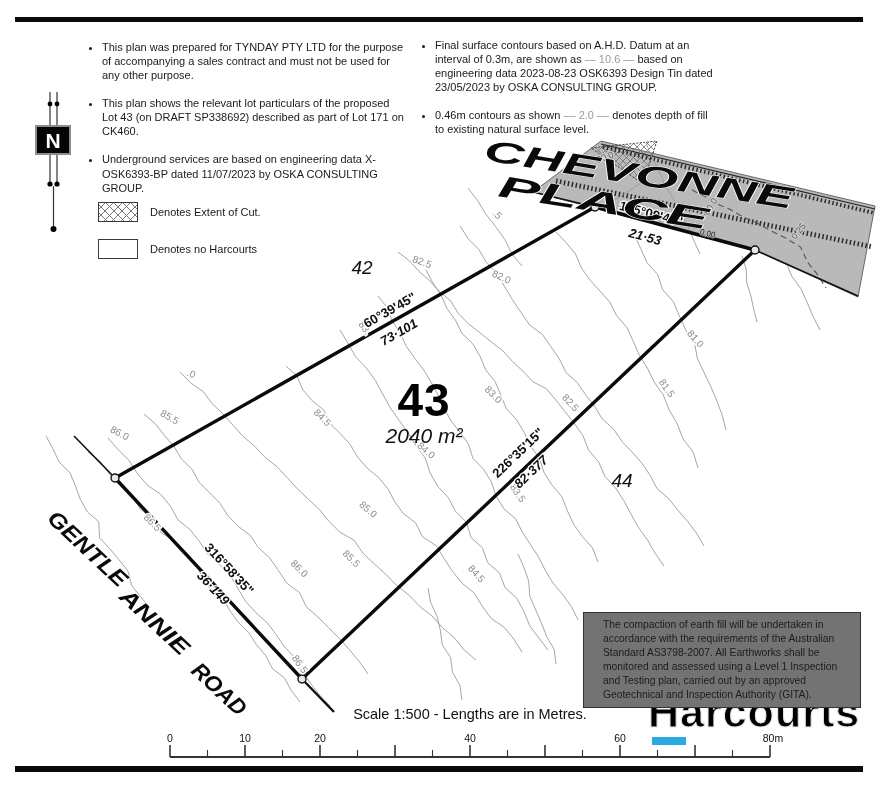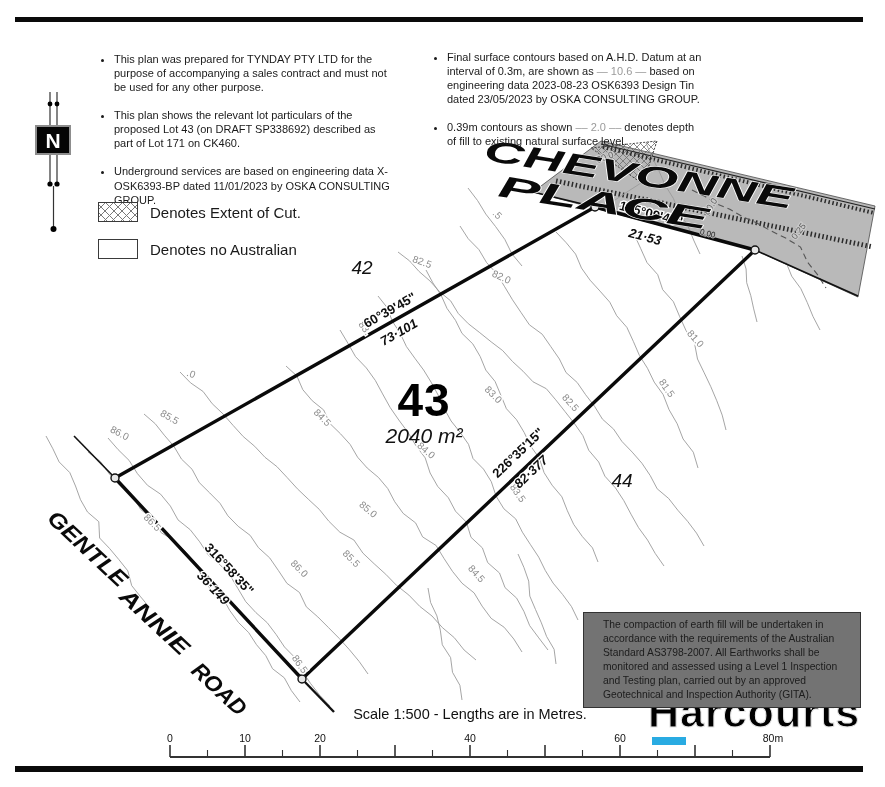--- a/index.html
+++ b/index.html
@@ -2,35 +2,35 @@
 <html><head>
 <meta charset="utf-8">
 <style>
   html,body{margin:0;padding:0;}
   body{width:885px;height:787px;position:relative;background:#fff;overflow:hidden;
        font-family:"Liberation Sans", sans-serif;color:#111;}
   .bar{position:absolute;left:15px;width:848px;background:#0a0a0a;z-index:3;}
   #top-bar{top:17px;height:5px;}
   #bottom-bar{top:766px;height:6px;}
   .notes{position:absolute;z-index:3;font-size:11px;line-height:1.28;color:#1a1a1a;}
-  .notes ul{margin:12px;padding-left:17px;}
+  .notes ul{margin:0;padding-left:17px;}
   .notes li{margin-bottom:14px;}
   #notes-left{left:85px;top:40px;width:322px;}
   #notes-right{left:418px;top:38px;width:300px;}
   .sample{color:#9a9a9a;white-space:nowrap;}
   .sample.it{}
   #legend{position:absolute;left:98px;top:203px;z-index:3;}
   .legend-row{display:flex;align-items:center;margin-bottom:19px;height:18px;}
   .swatch{width:38px;height:18px;border:1px solid #3a3a3a;margin-right:12px;flex:0 0 auto;}
   .swatch.cut{background:
      repeating-linear-gradient(45deg,transparent 0 5px,#7a7a7a 5px 6px),
      repeating-linear-gradient(-45deg,transparent 0 5px,#7a7a7a 5px 6px),#fff;}
   .swatch.fill{background:#b5b5b5;}
   .swatch.none{background:#fff;}
-  .legend-label{font-size:15px;color:#1a1a1a;}
+  .legend-label{font-size:11px;color:#1a1a1a;}
   #compaction-box{position:absolute;left:583px;top:612px;width:238px;z-index:3;
      border:1.4px solid #333;padding:5px 19px;font-size:10.3px;line-height:1.36;color:#1c1c1c;background:#737373;}
   #watermark{position:absolute;left:648px;top:688px;z-index:1;font-size:43px;font-weight:bold;
      color:#000000;letter-spacing:1px;-webkit-text-stroke:1px #e7e7e7;}
   #plan-svg{position:absolute;left:0;top:0;z-index:2;}
   
   text{font-family:"Liberation Sans", sans-serif;}
   .c-label{font-size:10px;fill:#8c8c8c;stroke:#fff;stroke-width:3px;paint-order:stroke;text-anchor:middle;}
   .r-label{font-size:9px;fill:#5f5f5f;stroke:#c9c9c9;stroke-width:2.5px;paint-order:stroke;text-anchor:middle;}
   .tiny{font-size:8px;fill:#222;stroke:#b5b5b5;stroke-width:2px;paint-order:stroke;text-anchor:middle;}
@@ -47,39 +47,39 @@
 </head>
 <body>
 
 <div id="top-bar" class="bar"></div>
 <div id="bottom-bar" class="bar"></div>
 
 <div id="notes-left" class="notes">
   <ul id="notes-left-list">
       <li>This plan was prepared for TYNDAY PTY LTD for the purpose of accompanying a sales contract and must not be used for any other purpose.</li>
       <li>This plan shows the relevant lot particulars of the proposed Lot 43 (on DRAFT SP338692) described as part of Lot 171 on CK460.</li>
-      <li>Underground services are based on engineering data X-OSK6393-BP dated 11/01/2023 by OSKA CONSULTING GROUP.</li>
+      <li>Underground services are based on engineering data X-OSK6393-BP dated 11/07/2023 by OSKA CONSULTING GROUP.</li>
     </ul>
 </div>
 
 <div id="notes-right" class="notes">
   <ul>
     <li><span>Final surface contours based on A.H.D. Datum at an interval of 0.3m, are shown as </span><span class="sample">— 10.6 —</span><span> based on engineering data 2023-08-23 OSK6393 Design Tin dated 23/05/2023 by OSKA CONSULTING GROUP.</span></li>
-    <li><span>0.39m contours as shown </span><span class="sample it">–– 2.0 ––</span><span> denotes depth of fill to existing natural surface level.</span></li>
+    <li><span>0.46m contours as shown </span><span class="sample it">–– 2.0 ––</span><span> denotes depth of fill to existing natural surface level.</span></li>
   </ul>
 </div>
 
 <div id="legend">
   <div class="legend-row">
     <div class="swatch cut"></div>
     <div class="legend-label">Denotes Extent of Cut.</div>
   </div>
   <div class="legend-row">
     <div class="swatch none"></div>
-    <div class="legend-label">Denotes no Australian</div>
+    <div class="legend-label">Denotes no Harcourts</div>
   </div>
 </div>
 
 <div id="compaction-box">
   <span>The compaction of earth fill will be undertaken in accordance with the requirements of the Australian Standard AS3798-2007. All Earthworks shall be monitored and assessed using a Level 1 Inspection and Testing plan, carried out by an approved Geotechnical and Inspection Authority (GITA).</span>
 </div>
 
 <div id="watermark">Harcourts</div>
 
 <svg id="plan-svg" width="885" height="787" viewBox="0 0 885 787">

